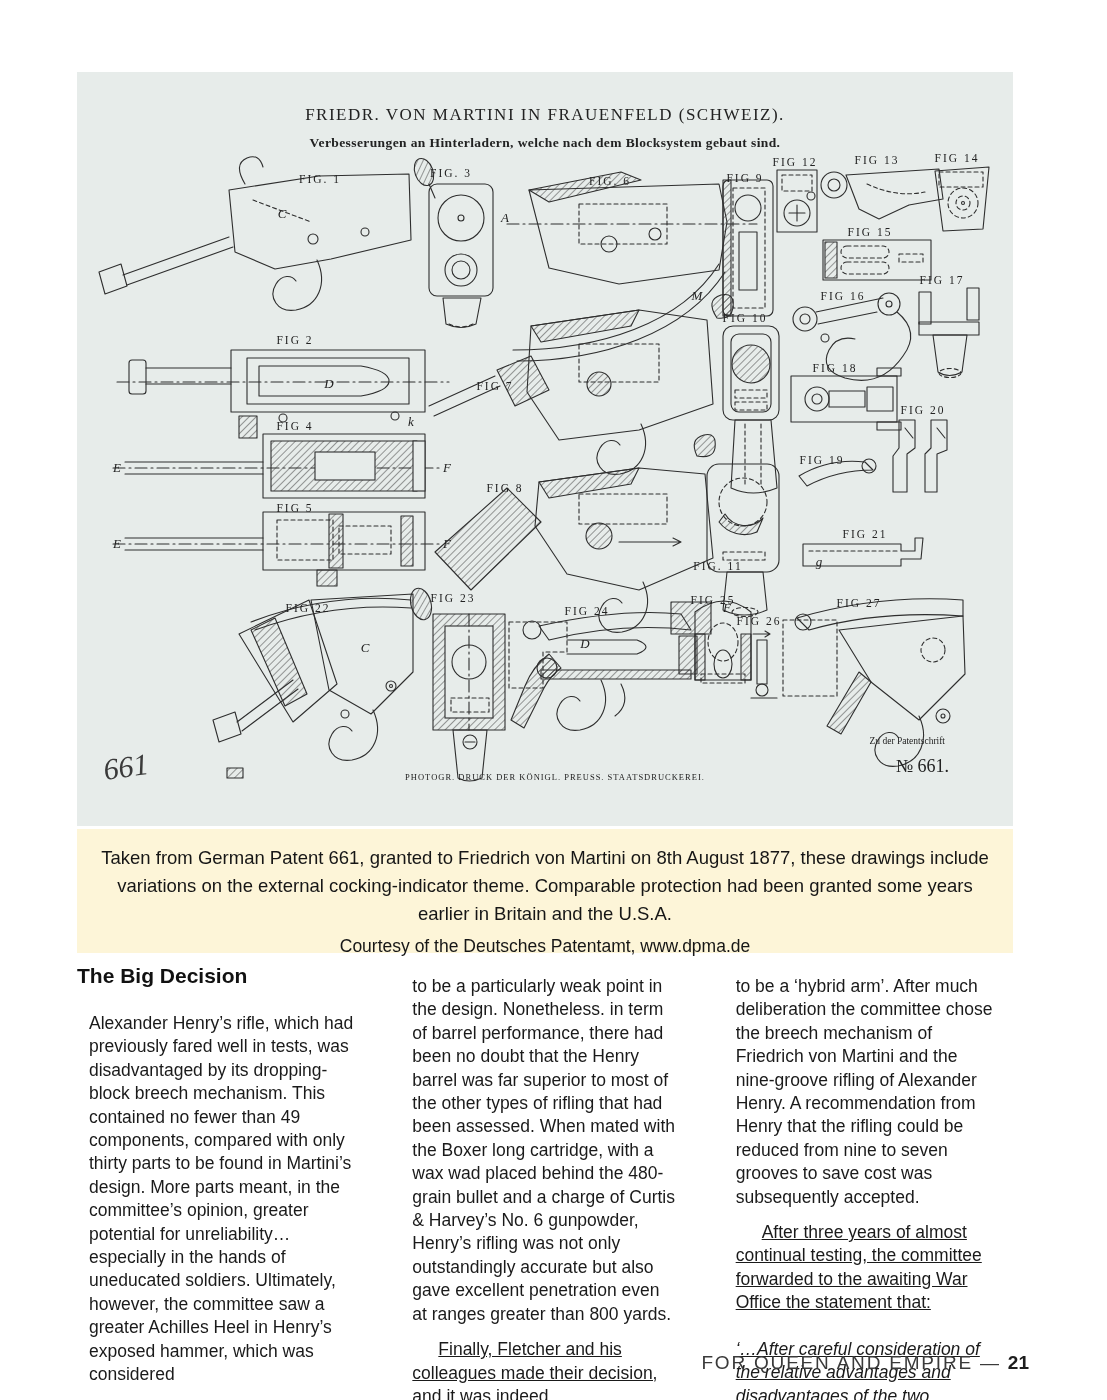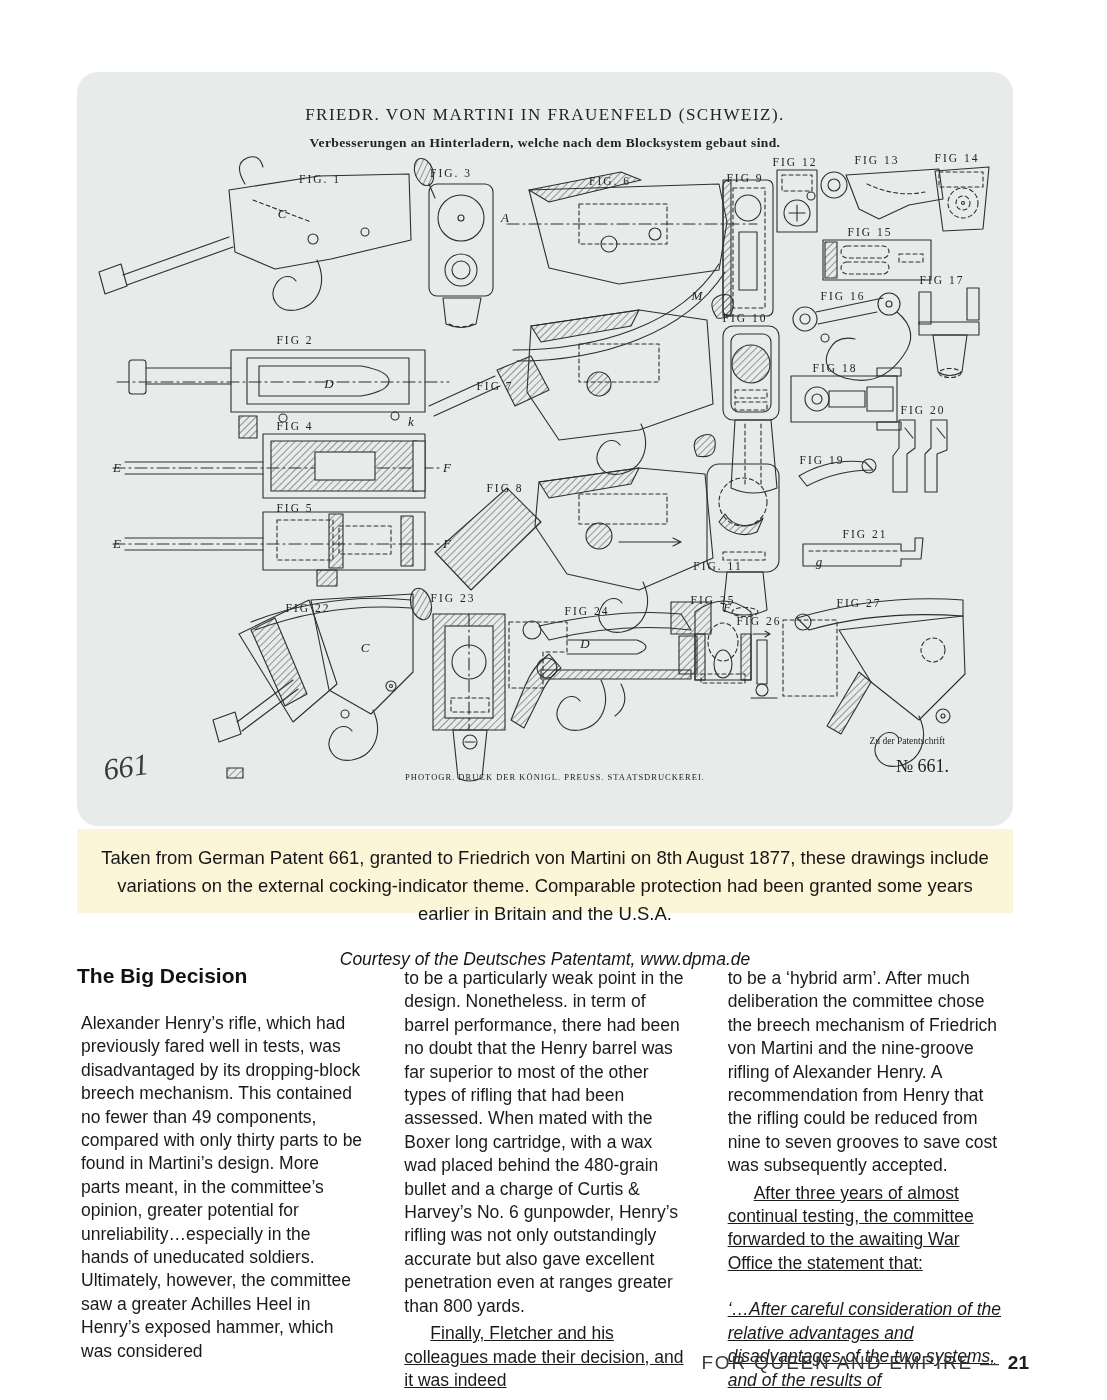--- a/index.html
+++ b/index.html
@@ -3,48 +3,48 @@
 <meta charset="utf-8">
 <style>
   html,body{margin:0;padding:0;}
   body{
     width:1107px;height:1400px;position:relative;background:#ffffff;
     font-family:"Liberation Sans",sans-serif;overflow:hidden;
   }
   .page{position:absolute;inset:0;}
 
   
-  .patent{position:absolute;left:77px;top:72px;width:936px;height:754px;margin:0;background:#e7ecea;border-radius:21px;}
+  .patent{position:absolute;left:77px;top:72px;width:936px;height:754px;margin:0;background:#e7ecea;}
   .patent svg{display:block;width:100%;height:100%;}
   .s{stroke:#2e2e2e;fill:none;stroke-width:1.1;stroke-linecap:round;stroke-linejoin:round;}
   .sh{stroke:#2e2e2e;fill:url(#h);stroke-width:1.1;stroke-linejoin:round;}
   .win{fill:#e7ecea;stroke:#2e2e2e;stroke-width:1.1;}
   .sd{stroke-dasharray:4 3;}
   .cl{stroke-dasharray:12 4 2 4;}
   text{fill:#222;font-family:"Liberation Serif",serif;}
   .pt-title{font-size:17px;letter-spacing:1.5px;text-anchor:middle;}
   .pt-sub{font-size:13.5px;font-weight:bold;letter-spacing:.4px;text-anchor:middle;}
   .figlbl{font-size:11.5px;letter-spacing:2px;text-anchor:middle;}
   .ltr{font-size:13px;font-style:italic;text-anchor:middle;}
   .small{font-size:8.5px;letter-spacing:1px;text-anchor:middle;}
   .note{font-size:9.5px;text-anchor:end;}
   .num{font-size:18px;text-anchor:end;}
   .hand{font-size:30px;font-style:italic;fill:#3a3a3a;}
 
   
-  .caption{position:absolute;left:77px;top:829px;width:936px;height:84px;background:#fdf5d8;
+  .caption{position:absolute;left:77px;top:829px;width:936px;height:124px;background:#fdf5d8;
            text-align:center;color:#161616;box-sizing:border-box;padding-top:15px;}
   .caption-text{margin:0 14px;font-size:18.5px;line-height:28px;}
-  .caption-credit{margin:21px 0 0;font-style:italic;font-size:17.5px;}
+  .caption-credit{margin:8px 0 0;font-size:17.5px;}
 
   
   .article{position:absolute;left:77px;top:963px;width:936px;display:flex;gap:34px;color:#1a1a1a;}
   .col{flex:1;font-size:17.5px;line-height:23.4px;}
   .col h2{font-size:21px;line-height:26px;margin:0 0 23px 0;color:#111;}
-  .col p{margin:4px;}
+  .col p{margin:12px;}
   .indent{text-indent:26px;text-decoration:underline;}
   .quote{font-style:italic;margin-top:23px !important;text-decoration:underline;}
 
   
   .footer{position:absolute;right:78px;top:1352px;font-size:19px;letter-spacing:1.8px;color:#3a3a3a;white-space:nowrap;}
   .footer .pgnum{font-weight:bold;color:#1d1d1d;letter-spacing:0;}
 </style>
 </head>
 <body>
 

